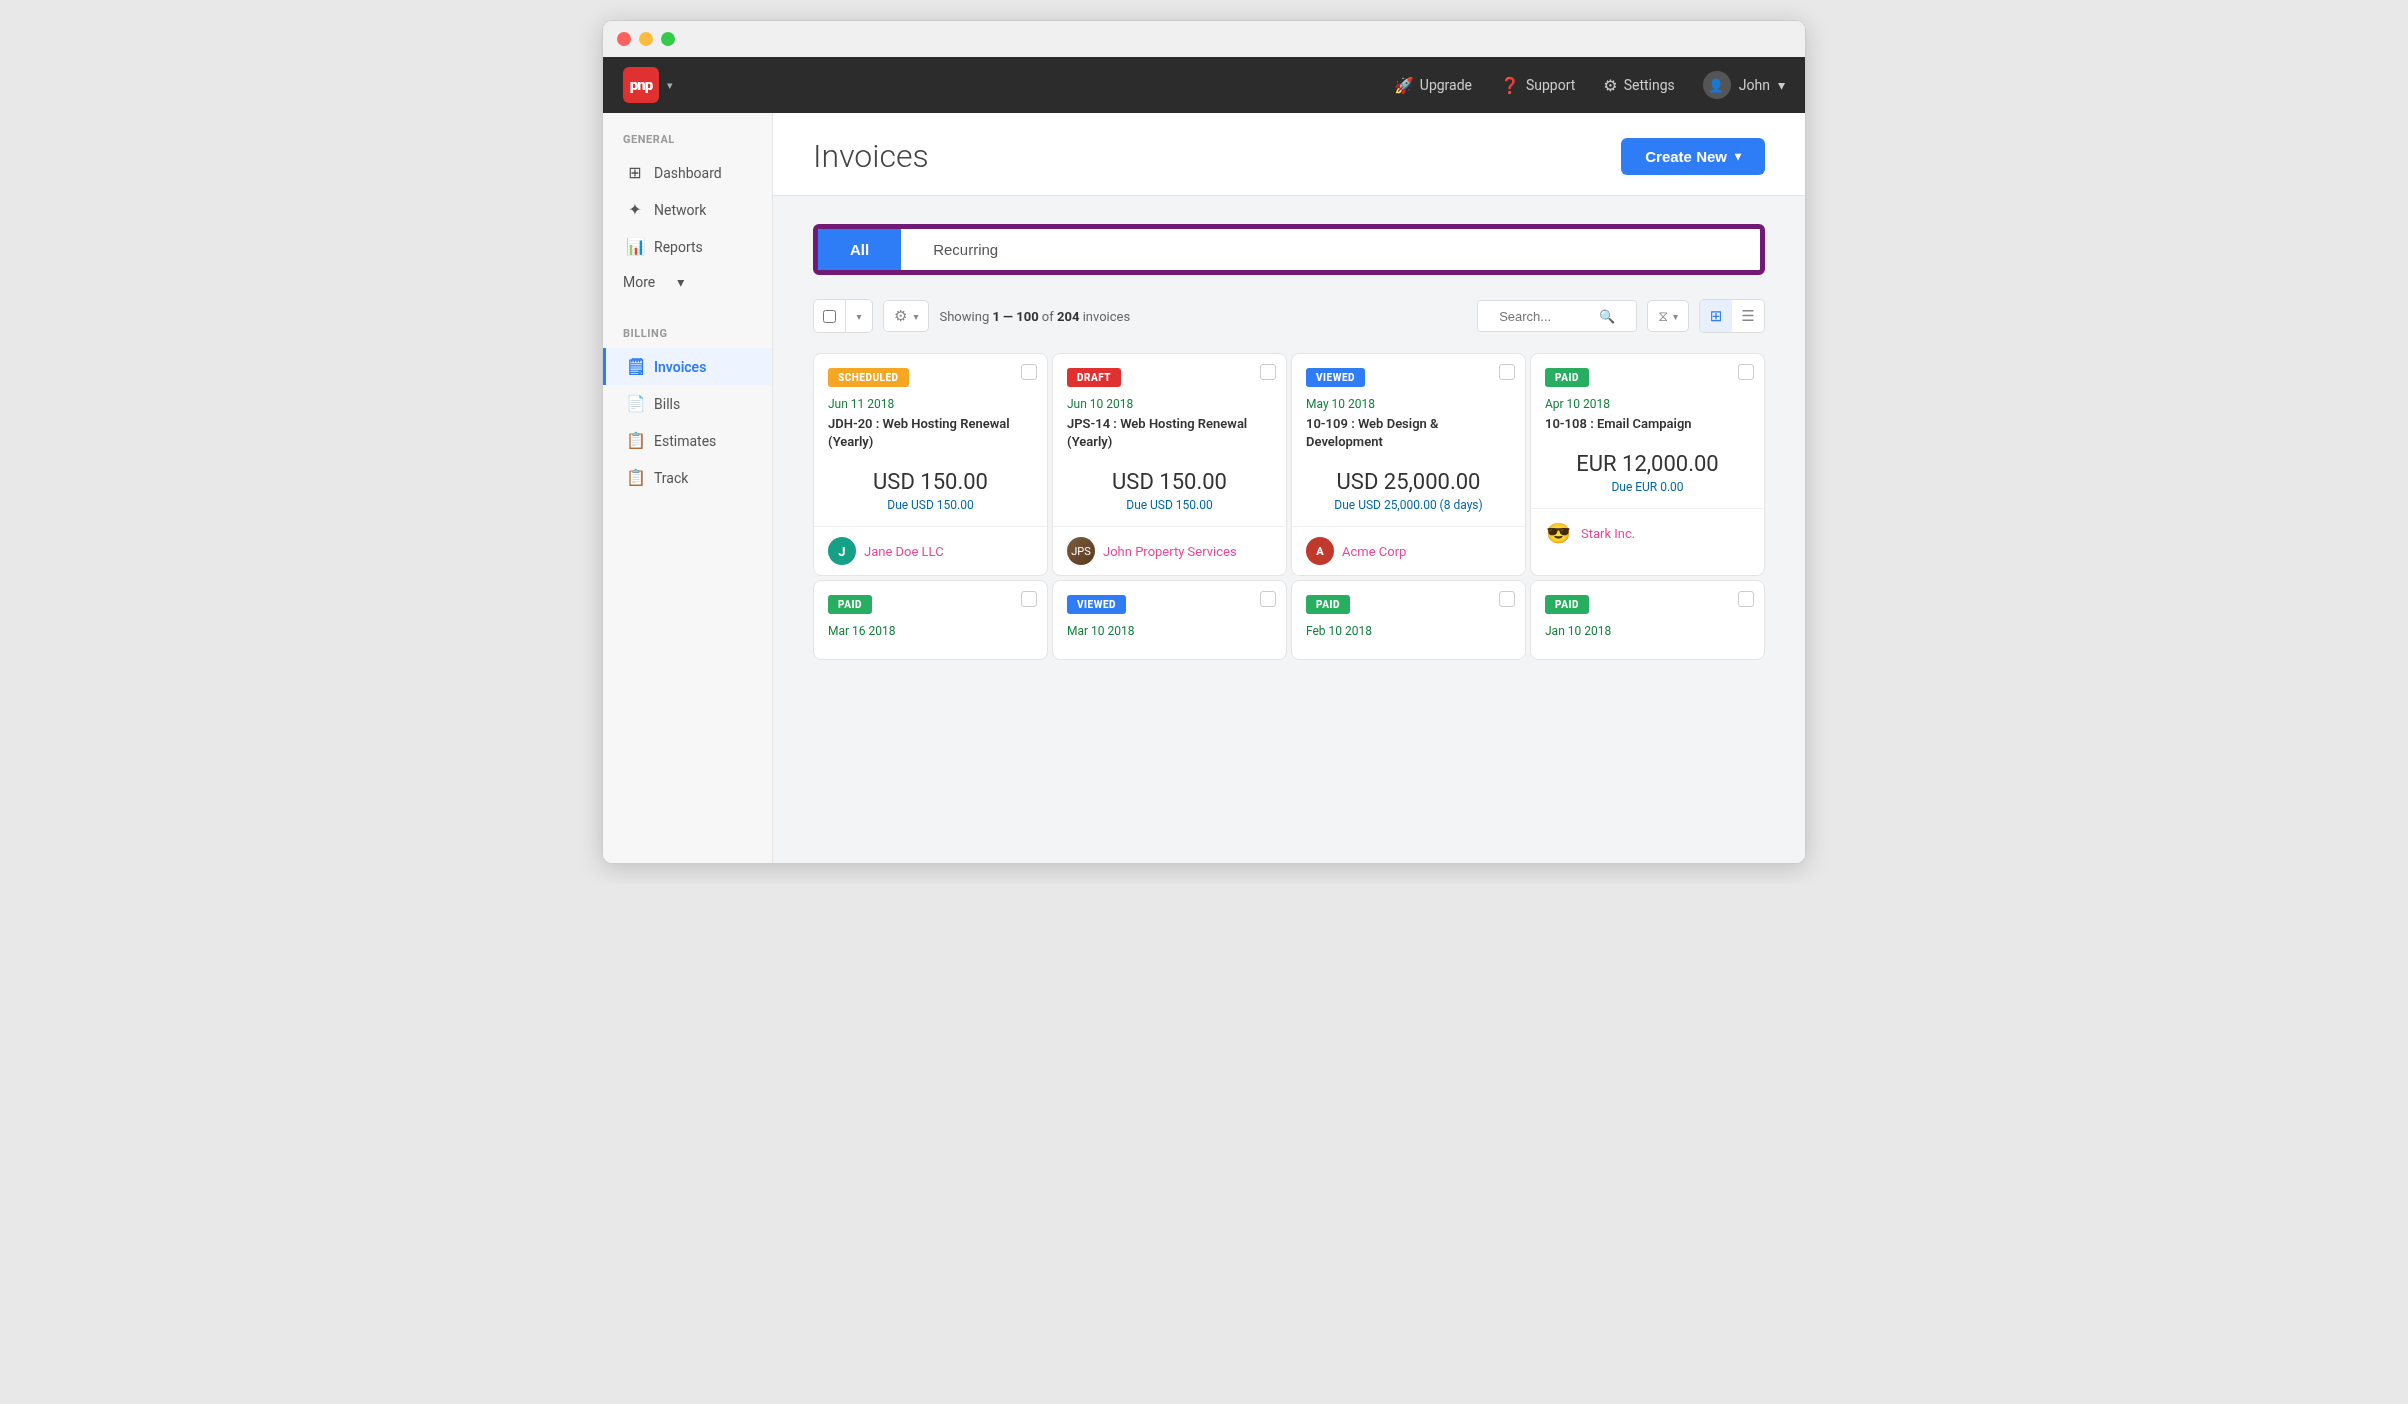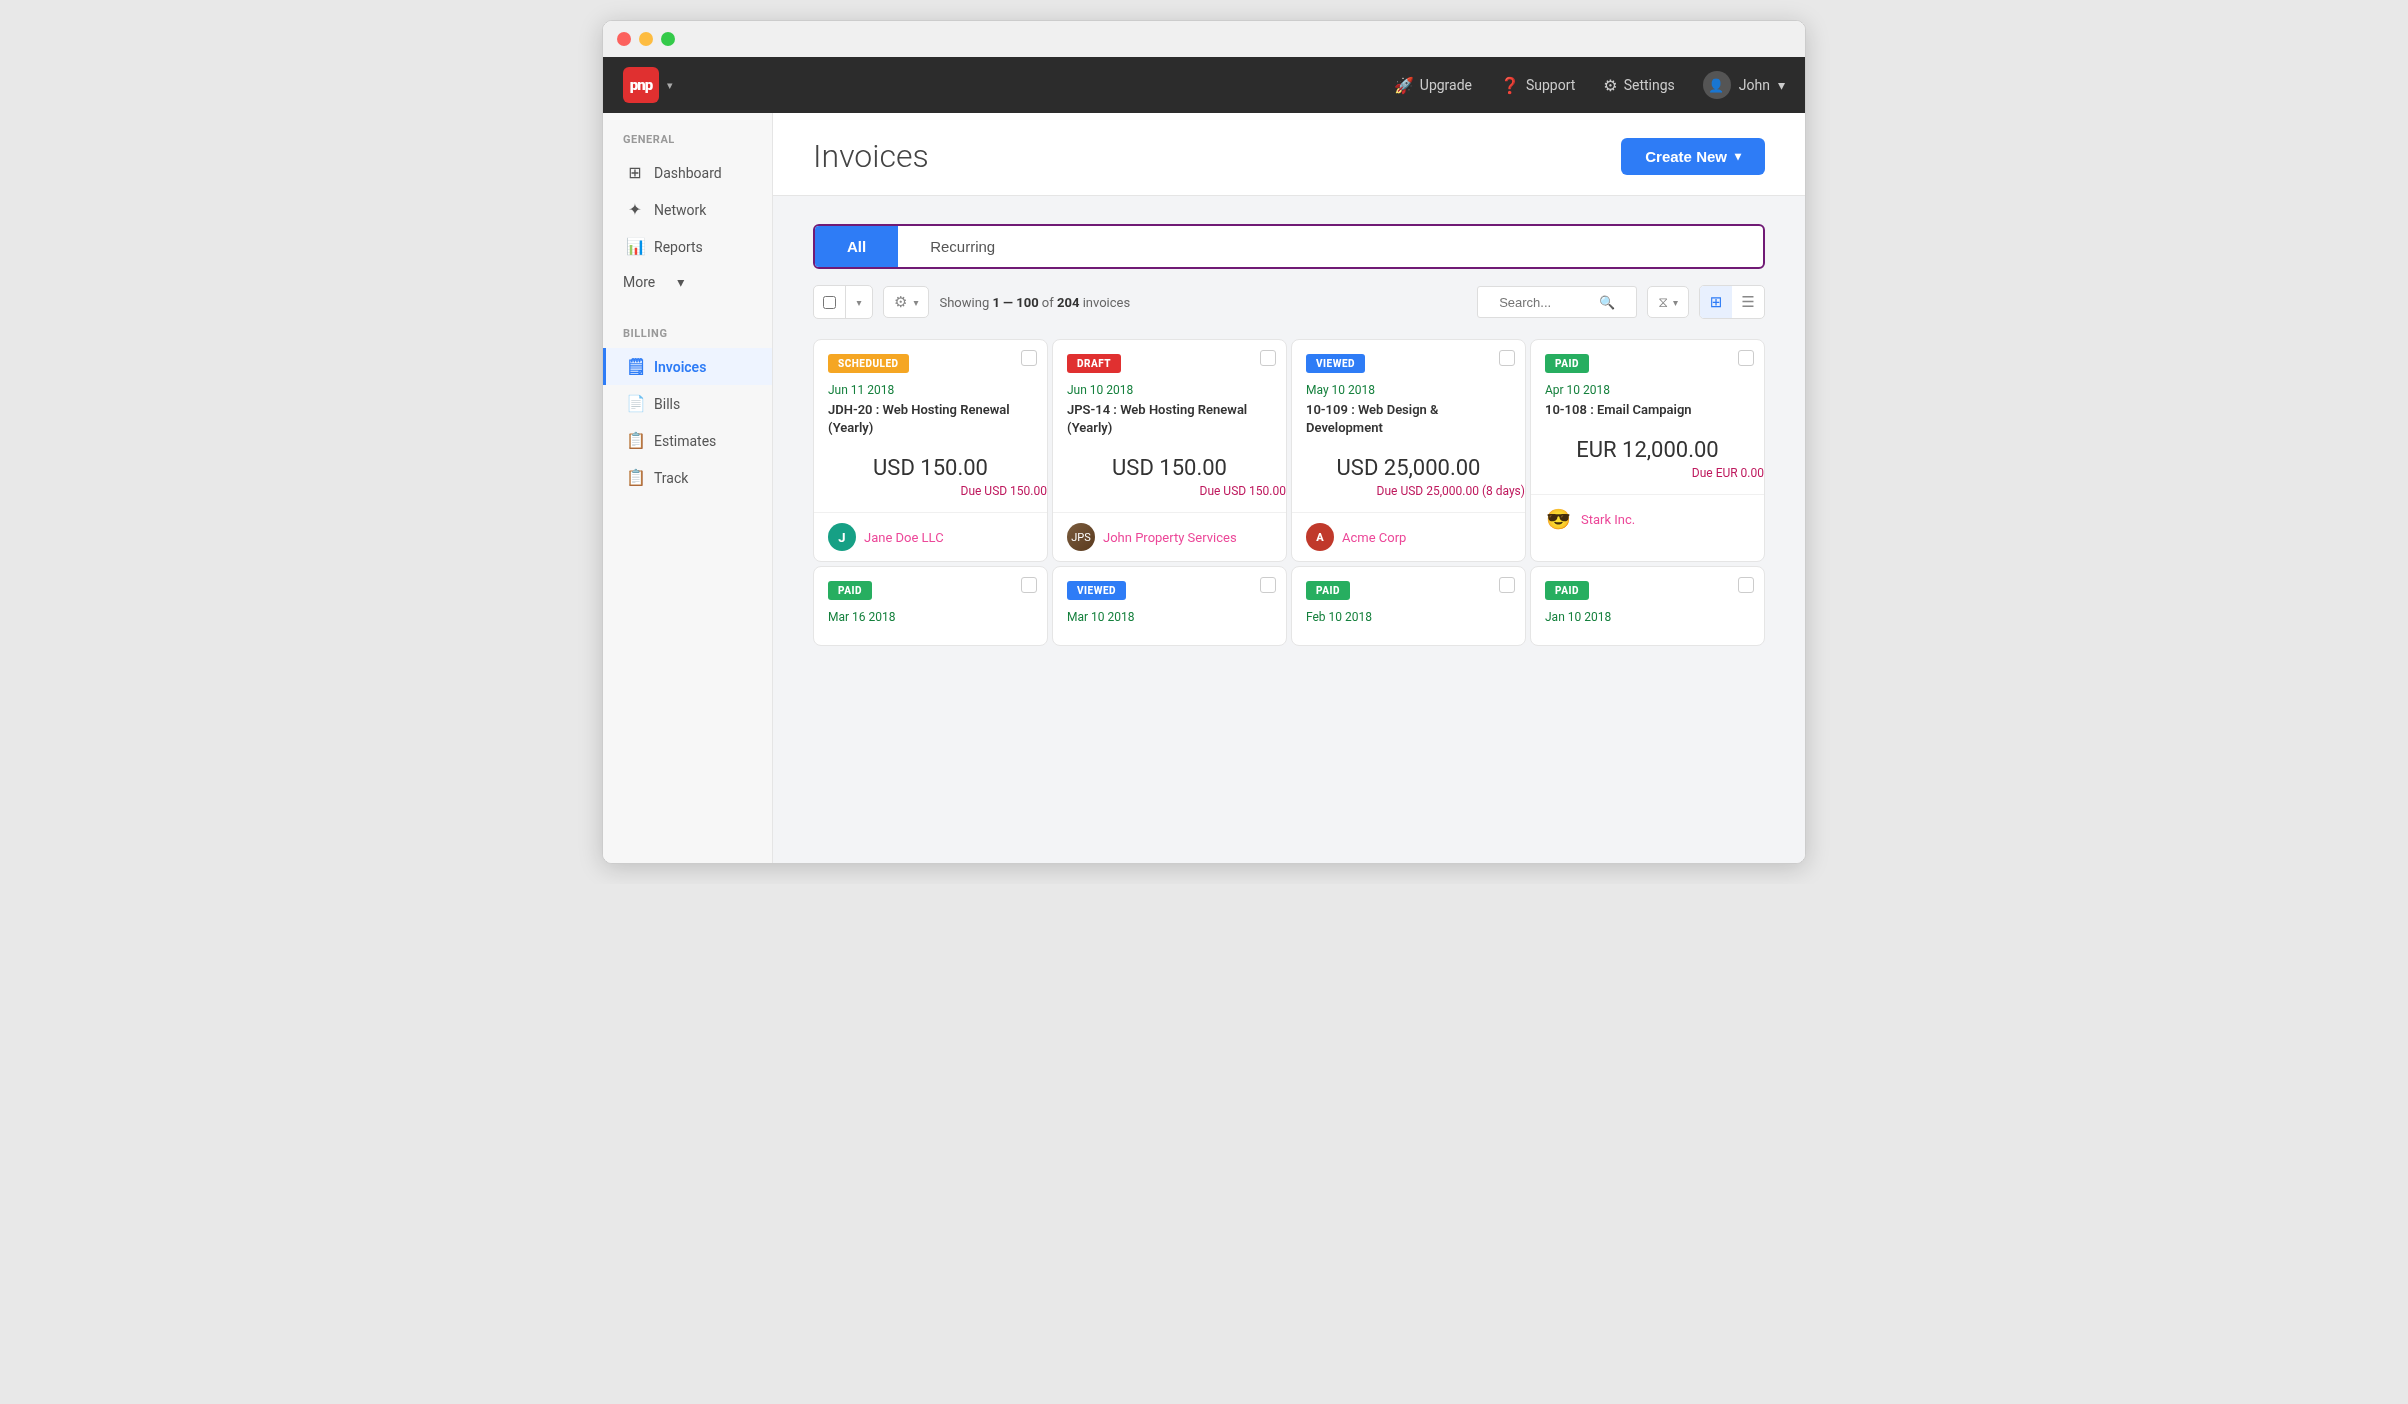--- a/index.html
+++ b/index.html
@@ -35,21 +35,21 @@
 
     .main { flex: 1; background: #f3f4f6; overflow-y: auto; }
 
     .main-header { background: #fff; padding: 24px 40px 20px; border-bottom: 1px solid #e5e5e5; display: flex; align-items: center; justify-content: space-between; }
     .main-title { font-size: 32px; font-weight: 300; color: #444; }
     .create-btn { background: #2e7cf6; color: #fff; border: none; border-radius: 6px; padding: 10px 24px; font-size: 15px; font-weight: 600; cursor: pointer; display: flex; align-items: center; gap: 8px; }
     .create-btn .arrow { font-size: 12px; }
 
     .main-content { padding: 28px 40px; }
 
-    .tabs { display: flex; background: #fff; border: 2px solid #701a75; border-radius: 6px; overflow: hidden; margin-bottom: 16px; }
+    .tabs { display: flex; background: #fff; border: 5px solid #701a75; border-radius: 6px; overflow: hidden; margin-bottom: 24px; }
     .tab { padding: 12px 32px; font-size: 15px; cursor: pointer; color: #555; border: none; background: transparent; }
     .tab.active { background: #2e7cf6; color: #fff; font-weight: 600; }
 
     .toolbar { display: flex; align-items: center; gap: 10px; margin-bottom: 20px; }
     .checkbox-dropdown { display: flex; align-items: center; border: 1px solid #ddd; border-radius: 5px; background: #fff; overflow: hidden; }
     .cb-box { width: 32px; height: 32px; display: flex; align-items: center; justify-content: center; border-right: 1px solid #ddd; }
     .cb-arrow { width: 26px; height: 32px; display: flex; align-items: center; justify-content: center; font-size: 10px; color: #888; cursor: pointer; }
     .gear-dropdown { display: flex; align-items: center; border: 1px solid #ddd; border-radius: 5px; background: #fff; overflow: hidden; padding: 0 10px; gap: 6px; height: 32px; cursor: pointer; }
     .gear-dropdown .gear-icon { font-size: 15px; color: #888; }
     .showing-text { font-size: 13px; color: #666; flex: 1; }
@@ -67,21 +67,21 @@
     .card-checkbox { position: absolute; top: 10px; right: 10px; width: 16px; height: 16px; border: 1.5px solid #ccc; border-radius: 3px; background: #fff; }
     .card-badge { display: inline-block; padding: 4px 10px; border-radius: 3px; font-size: 10px; font-weight: 800; color: #fff; letter-spacing: 0.05em; margin: 14px 0 0 14px; }
     .badge-scheduled { background: #f5a623; }
     .badge-draft { background: #e03030; }
     .badge-viewed { background: #2e7cf6; }
     .badge-paid { background: #27ae60; }
     .card-body { padding: 10px 14px 0; }
     .card-date { font-size: 12px; color: #15803d; margin-bottom: 4px; }
     .card-title { font-size: 13px; font-weight: 600; color: #333; line-height: 1.4; }
     .card-amount { text-align: center; padding: 18px 14px 4px; font-size: 22px; color: #333; font-weight: 400; }
-    .card-due { text-align: right; font-size: 12px; color: #be185d; padding-bottom: 14px; }
+    .card-due { text-align: center; font-size: 12px; color: #0369a1; padding-bottom: 14px; }
     .card-footer { border-top: 1px solid #f0f0f0; padding: 10px 14px; display: flex; align-items: center; gap: 8px; }
     .card-avatar { width: 28px; height: 28px; border-radius: 50%; display: flex; align-items: center; justify-content: center; font-size: 13px; font-weight: 700; color: #fff; flex-shrink: 0; }
     .avatar-teal { background: #16a085; }
     .avatar-red { background: #c0392b; }
     .avatar-emoji { font-size: 20px; background: transparent; color: initial; }
     .card-client { font-size: 13px; color: #ec4899; }
 
     .avatar-photo { width: 28px; height: 28px; border-radius: 50%; background: linear-gradient(135deg, #555 0%, #333 100%); display: flex; align-items: center; justify-content: center; font-size: 12px; color: #fff; overflow: hidden; flex-shrink: 0; }
   </style>
 </head>

